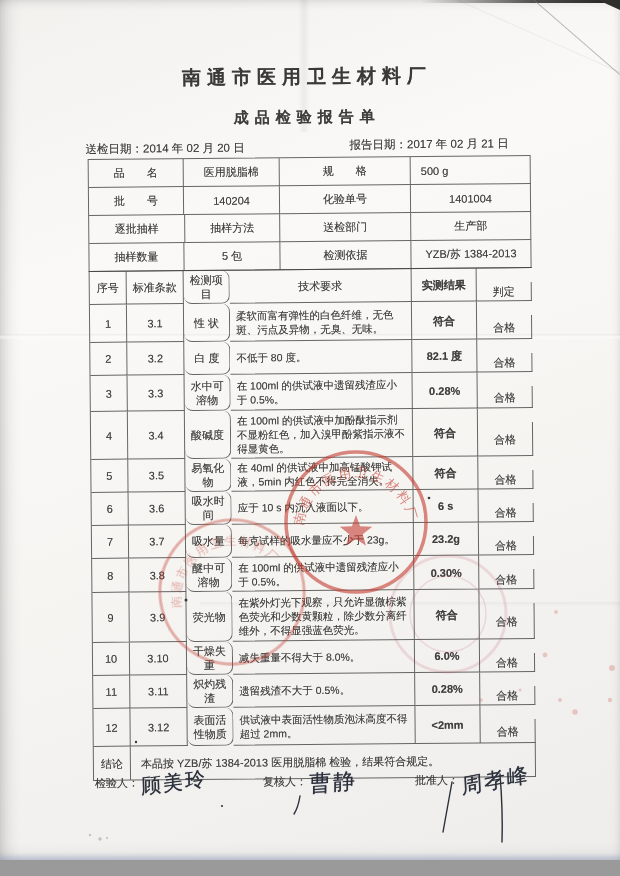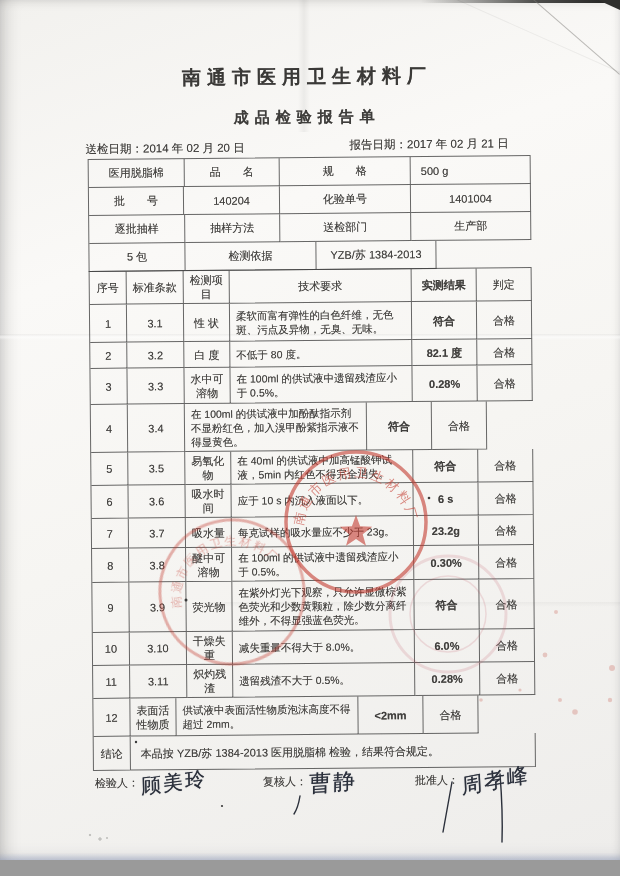--- a/index.html
+++ b/index.html
@@ -34,21 +34,21 @@
   .irow:first-child .ic3{justify-content:flex-start;padding-left:10px;}
 
   
   .results-table{position:absolute;left:90px;top:269px;width:442px;
     border-left:1px solid rgba(62,62,62,.78);border-top:1px solid rgba(62,62,62,.78);
     font-size:11px;}
   .trow{display:flex;align-items:stretch;}
   .tcell{box-sizing:border-box;display:flex;align-items:center;justify-content:center;
     border-right:1px solid rgba(62,62,62,.78);border-bottom:1px solid rgba(62,62,62,.78);
     padding:2px 3px;text-align:center;line-height:14px;}
-  .c0{width:37px;}.c1{width:57px;}.c2{width:46px;}.c3{width:182px;}.c4{width:65px;font-weight:bold;}.c5{width:55px;}
+  .c0{width:37px;}.c1{width:57px;}.c2{width:46px;border-radius:8px;}.c3{width:182px;}.c4{width:65px;font-weight:bold;}.c5{width:55px;margin-top:14px;}
   .c3{justify-content:flex-start;text-align:left;font-size:10.5px;padding:2px 6px;}
   .head{min-height:32px;font-size:11px;}
   .concl-row{display:flex;min-height:34px;}
   .concl-text{width:405px;justify-content:flex-start;text-align:left;padding-left:10px;font-size:11px;}
 
   
   .sigs{position:absolute;top:774px;left:92px;width:480px;display:flex;font-size:11px;}
   .sig-group{position:relative;display:flex;align-items:flex-start;}
   .sg1{width:168px;}.sg2{width:152px;}.sg3{width:160px;}
   .sig-name{display:inline-block;font-size:20px;font-weight:500;color:#2b303b;
@@ -103,38 +103,39 @@
 
     <div class="date-left txt">
       <span>送检日期：</span><span>2014 年 02 月 20 日</span>
     </div>
     <div class="date-right txt">
       <span>报告日期：</span><span>2017 年 02 月 21 日</span>
     </div>
 
     <div class="info-table txt">
         <div class="irow">
+          <div class="icell ic0">品　　名</div>
           <div class="icell ic1">医用脱脂棉</div>
-          <div class="icell ic0">品　　名</div>
           <div class="icell ic2">规　　格</div>
           <div class="icell ic3">500 g</div>
         </div>
         <div class="irow">
           <div class="icell ic0">批　　号</div>
           <div class="icell ic1">140204</div>
           <div class="icell ic2">化验单号</div>
           <div class="icell ic3">1401004</div>
         </div>
         <div class="irow">
           <div class="icell ic1">逐批抽样</div>
           <div class="icell ic0">抽样方法</div>
           <div class="icell ic2">送检部门</div>
           <div class="icell ic3">生产部</div>
         </div>
         <div class="irow">
+          <div class="icell ic0">抽样数量</div>
           <div class="icell ic1">5 包</div>
           <div class="icell ic2">检测依据</div>
           <div class="icell ic3">YZB/苏 1384-2013</div>
         </div>
       </div>
 
     <div class="results-table txt">
       <div class="trow head">
         <div class="tcell c0">序号</div>
         <div class="tcell c1">标准条款</div>
@@ -163,20 +164,21 @@
           <div class="tcell c0">3</div>
           <div class="tcell c1">3.3</div>
           <div class="tcell c2">水中可溶物</div>
           <div class="tcell c3">在 100ml 的供试液中遗留残渣应小于 0.5%。</div>
           <div class="tcell c4">0.28%</div>
           <div class="tcell c5">合格</div>
         </div>
         <div class="trow" style="min-height: 48px;">
           <div class="tcell c0">4</div>
           <div class="tcell c1">3.4</div>
+          <div class="tcell c2">酸碱度</div>
           <div class="tcell c3">在 100ml 的供试液中加酚酞指示剂不显粉红色，加入溴甲酚紫指示液不得显黄色。</div>
           <div class="tcell c4">符合</div>
           <div class="tcell c5">合格</div>
         </div>
         <div class="trow" style="min-height: 32px;">
           <div class="tcell c0">5</div>
           <div class="tcell c1">3.5</div>
           <div class="tcell c2">易氧化物</div>
           <div class="tcell c3">在 40ml 的供试液中加高锰酸钾试液，5min 内红色不得完全消失。</div>
           <div class="tcell c4">符合</div>
@@ -225,20 +227,21 @@
         <div class="trow" style="min-height: 32px;">
           <div class="tcell c0">11</div>
           <div class="tcell c1">3.11</div>
           <div class="tcell c2">炽灼残渣</div>
           <div class="tcell c3">遗留残渣不大于 0.5%。</div>
           <div class="tcell c4">0.28%</div>
           <div class="tcell c5">合格</div>
         </div>
         <div class="trow" style="min-height: 38px;">
           <div class="tcell c0">12</div>
+          <div class="tcell c1">3.12</div>
           <div class="tcell c2">表面活性物质</div>
           <div class="tcell c3">供试液中表面活性物质泡沫高度不得超过 2mm。</div>
           <div class="tcell c4">&lt;2mm</div>
           <div class="tcell c5">合格</div>
         </div>
         <div class="concl-row">
         <div class="tcell c0">结论</div>
         <div class="tcell concl-text">本品按 YZB/苏 1384-2013 医用脱脂棉 检验，结果符合规定。</div>
       </div>
     </div>

